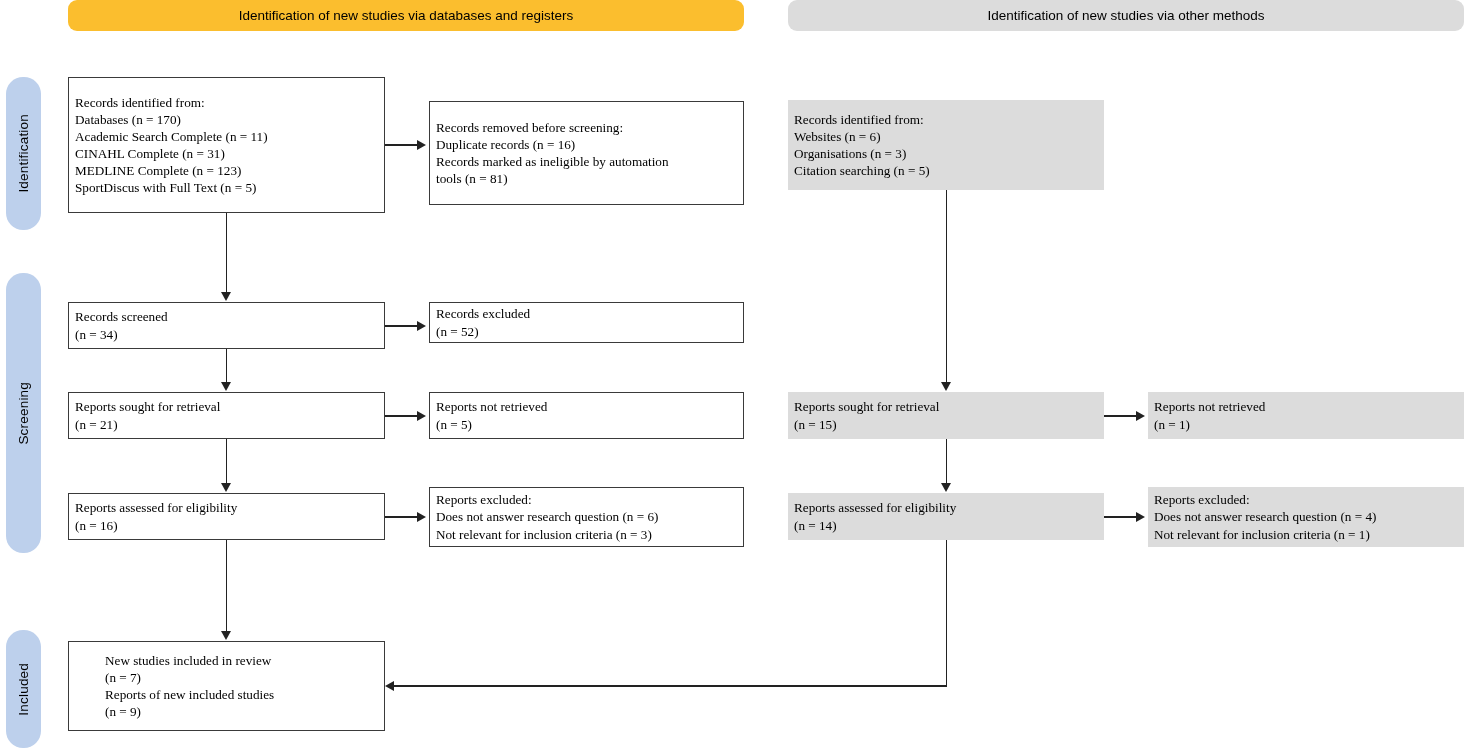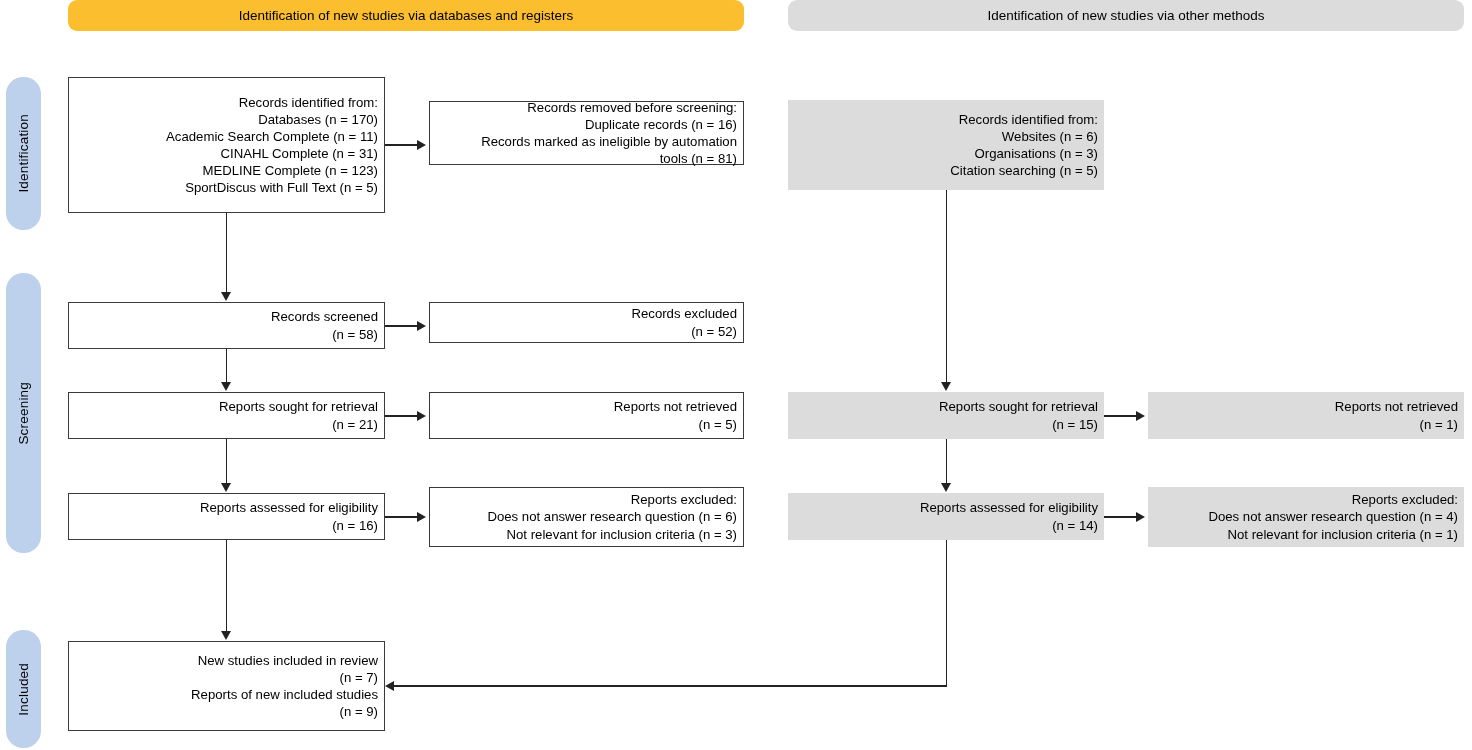--- a/index.html
+++ b/index.html
@@ -65,25 +65,26 @@
   .pill-identification { top: 77px;  height: 153px; }
   .pill-screening     { top: 273px; height: 280px; }
   .pill-included      { top: 630px; height: 118px; }
 
   .node {
     position: absolute;
     box-sizing: border-box;
     display: flex;
     align-items: center;
     justify-content: center;
-    text-align: right;
+    text-align: left;
     font-size: 13.2px;
     line-height: 1.30;
     color: #000;
     padding: 2px 6px;
+    font-family: Liberation Serif, serif;
   }
   .node.white {
     background: #ffffff;
     border: 1.4px solid #3a3a3a;
   }
   .node.gray {
     background: #DCDCDC;
     border: none;
   }
   .node .lines { width: 100%; }
@@ -148,33 +149,33 @@
     <div class="lines">
         <div>Records identified from:</div>
         <div>Databases (n = 170)</div>
         <div>Academic Search Complete (n = 11)</div>
         <div>CINAHL Complete (n = 31)</div>
         <div>MEDLINE Complete (n = 123)</div>
         <div>SportDiscus with Full Text (n = 5)</div>
       </div>
   </div>
 
-  <div class="node white" style="left:429px; top:101px; width:315px; height:64px;">
+  <div class="node white" style="left:429px; top:101px; width:315px; height:104px;">
     <div class="lines">
         <div>Records removed before screening:</div>
         <div>Duplicate records (n = 16)</div>
         <div>Records marked as ineligible by automation</div>
         <div>tools (n = 81)</div>
       </div>
   </div>
 
   <div class="node white" style="left:68px; top:302px; width:317px; height:47px;">
     <div class="lines">
         <div>Records screened</div>
-        <div>(n = 58)</div>
+        <div>(n = 34)</div>
       </div>
   </div>
 
   <div class="node white" style="left:429px; top:302px; width:315px; height:41px;">
     <div class="lines">
         <div>Records excluded</div>
         <div>(n = 52)</div>
       </div>
   </div>
 

